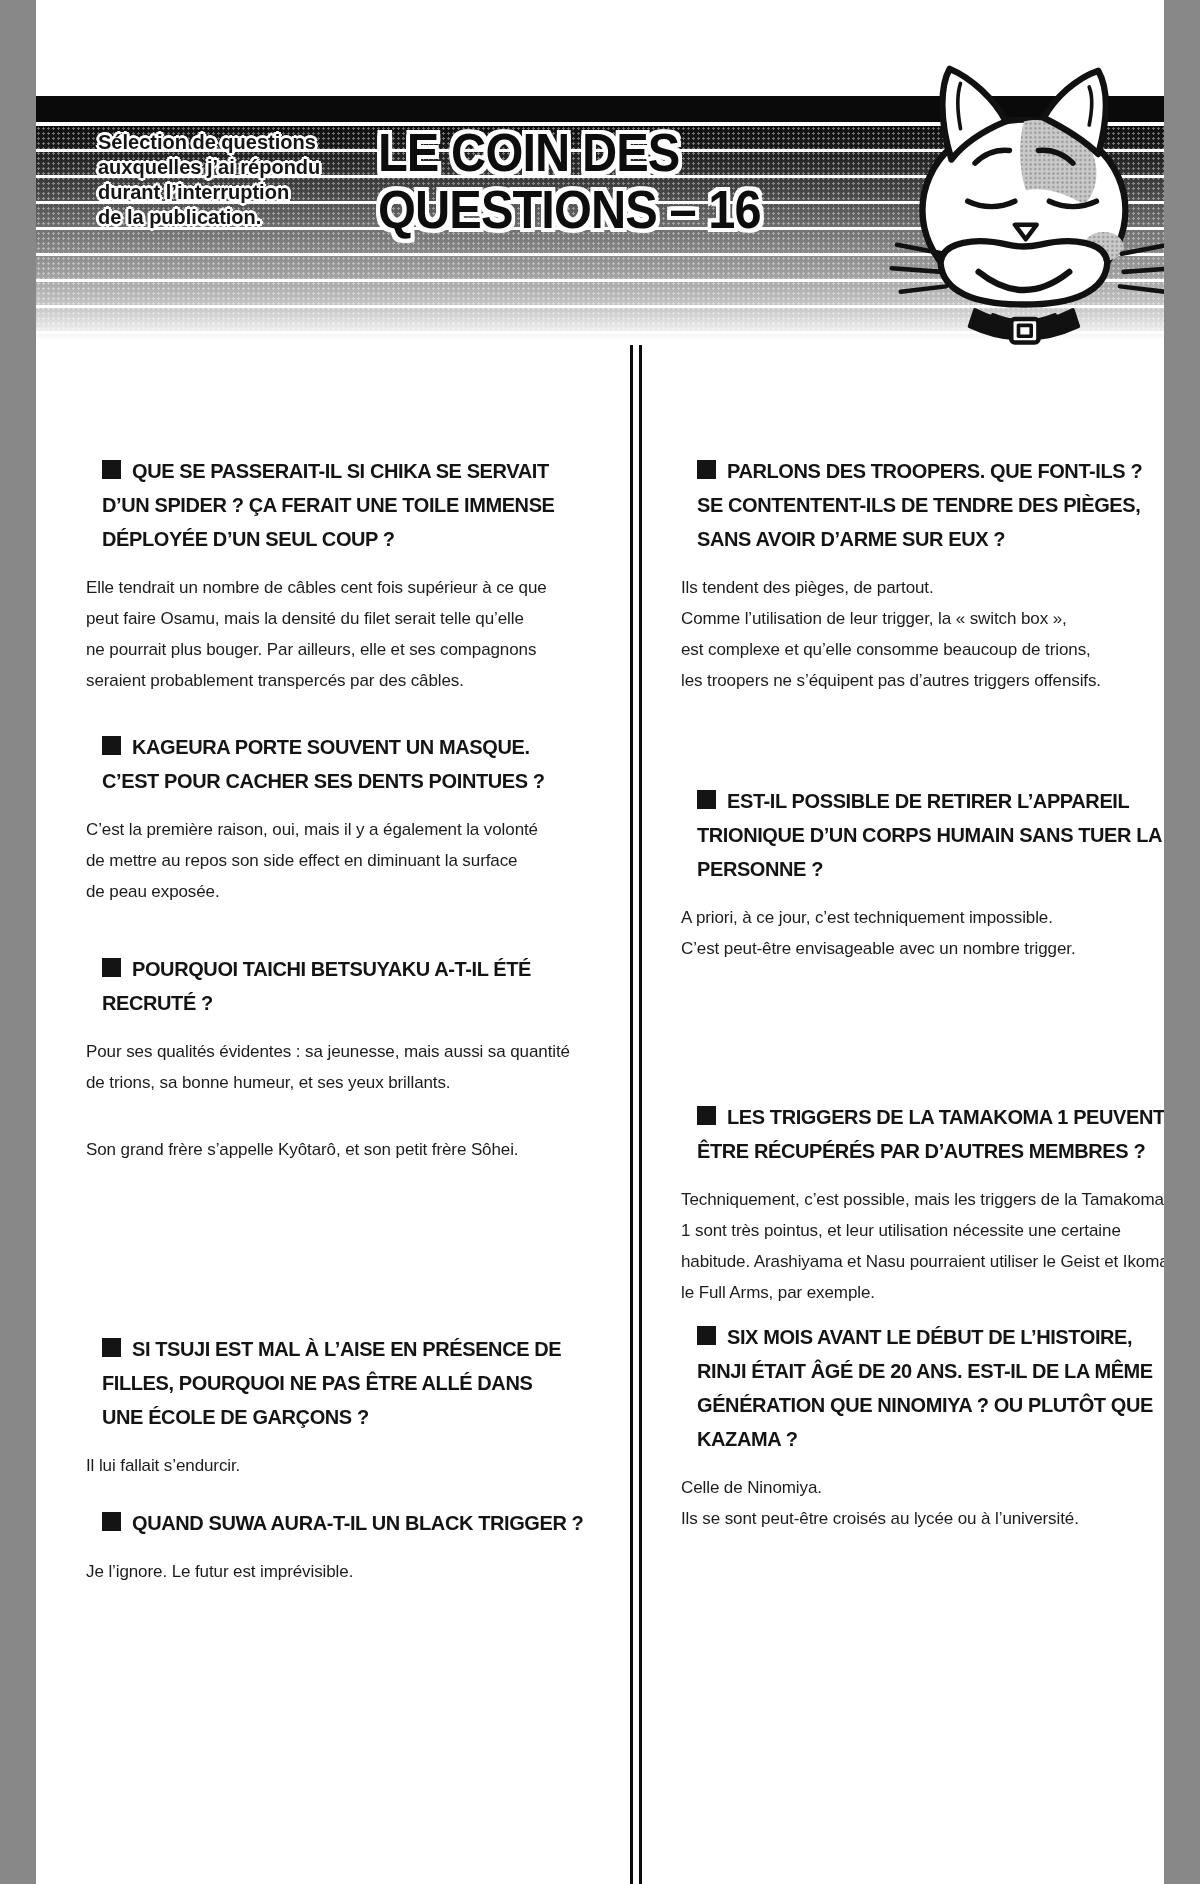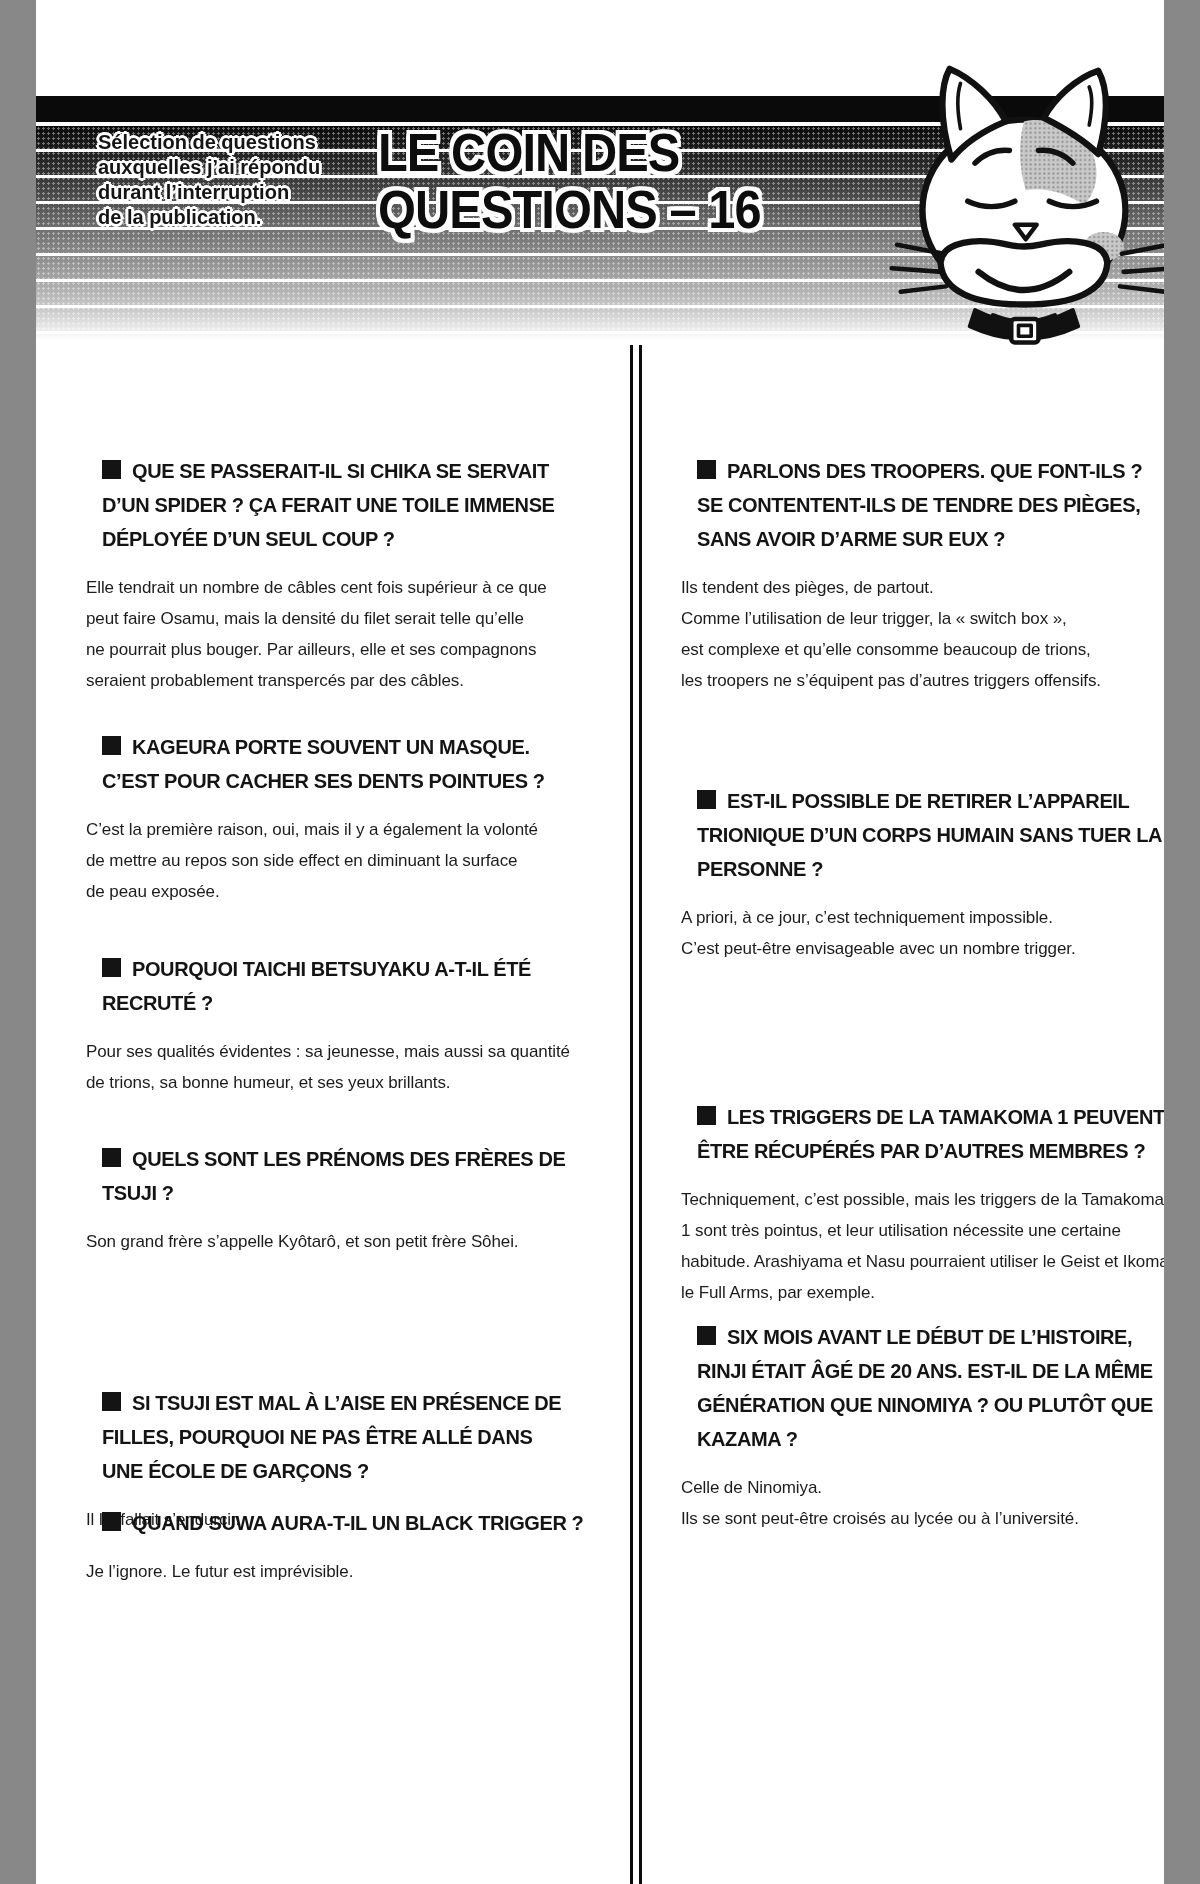--- a/index.html
+++ b/index.html
@@ -136,26 +136,24 @@
   </section>
 
   <section class="qa left" style="top:936px">
     <h2 class="q"><span class="bullet"></span><span class="qtext">POURQUOI TAICHI BETSUYAKU A-T-IL ÉTÉ
 RECRUTÉ ?</span></h2>
     <p class="a">Pour ses qualités évidentes : sa jeunesse, mais aussi sa quantité
 de trions, sa bonne humeur, et ses yeux brillants.</p>
   </section>
 
   <section class="qa left" style="top:1126px">
-    <h2 class="q"><span class="bullet"></span><span class="qtext">QUELS SONT LES PRÉNOMS DES FRÈRES DE
-TSUJI ?</span></h2>
     <p class="a">Son grand frère s’appelle Kyôtarô, et son petit frère Sôhei.</p>
   </section>
 
-  <section class="qa left" style="top:1370px">
+  <section class="qa left" style="top:1316px">
     <h2 class="q"><span class="bullet"></span><span class="qtext">SI TSUJI EST MAL À L’AISE EN PRÉSENCE DE
 FILLES, POURQUOI NE PAS ÊTRE ALLÉ DANS
 UNE ÉCOLE DE GARÇONS ?</span></h2>
     <p class="a">Il lui fallait s’endurcir.</p>
   </section>
 
   <section class="qa left" style="top:1490px">
     <h2 class="q"><span class="bullet"></span><span class="qtext">QUAND SUWA AURA-T-IL UN BLACK TRIGGER ?</span></h2>
     <p class="a">Je l’ignore. Le futur est imprévisible.</p>
   </section>

